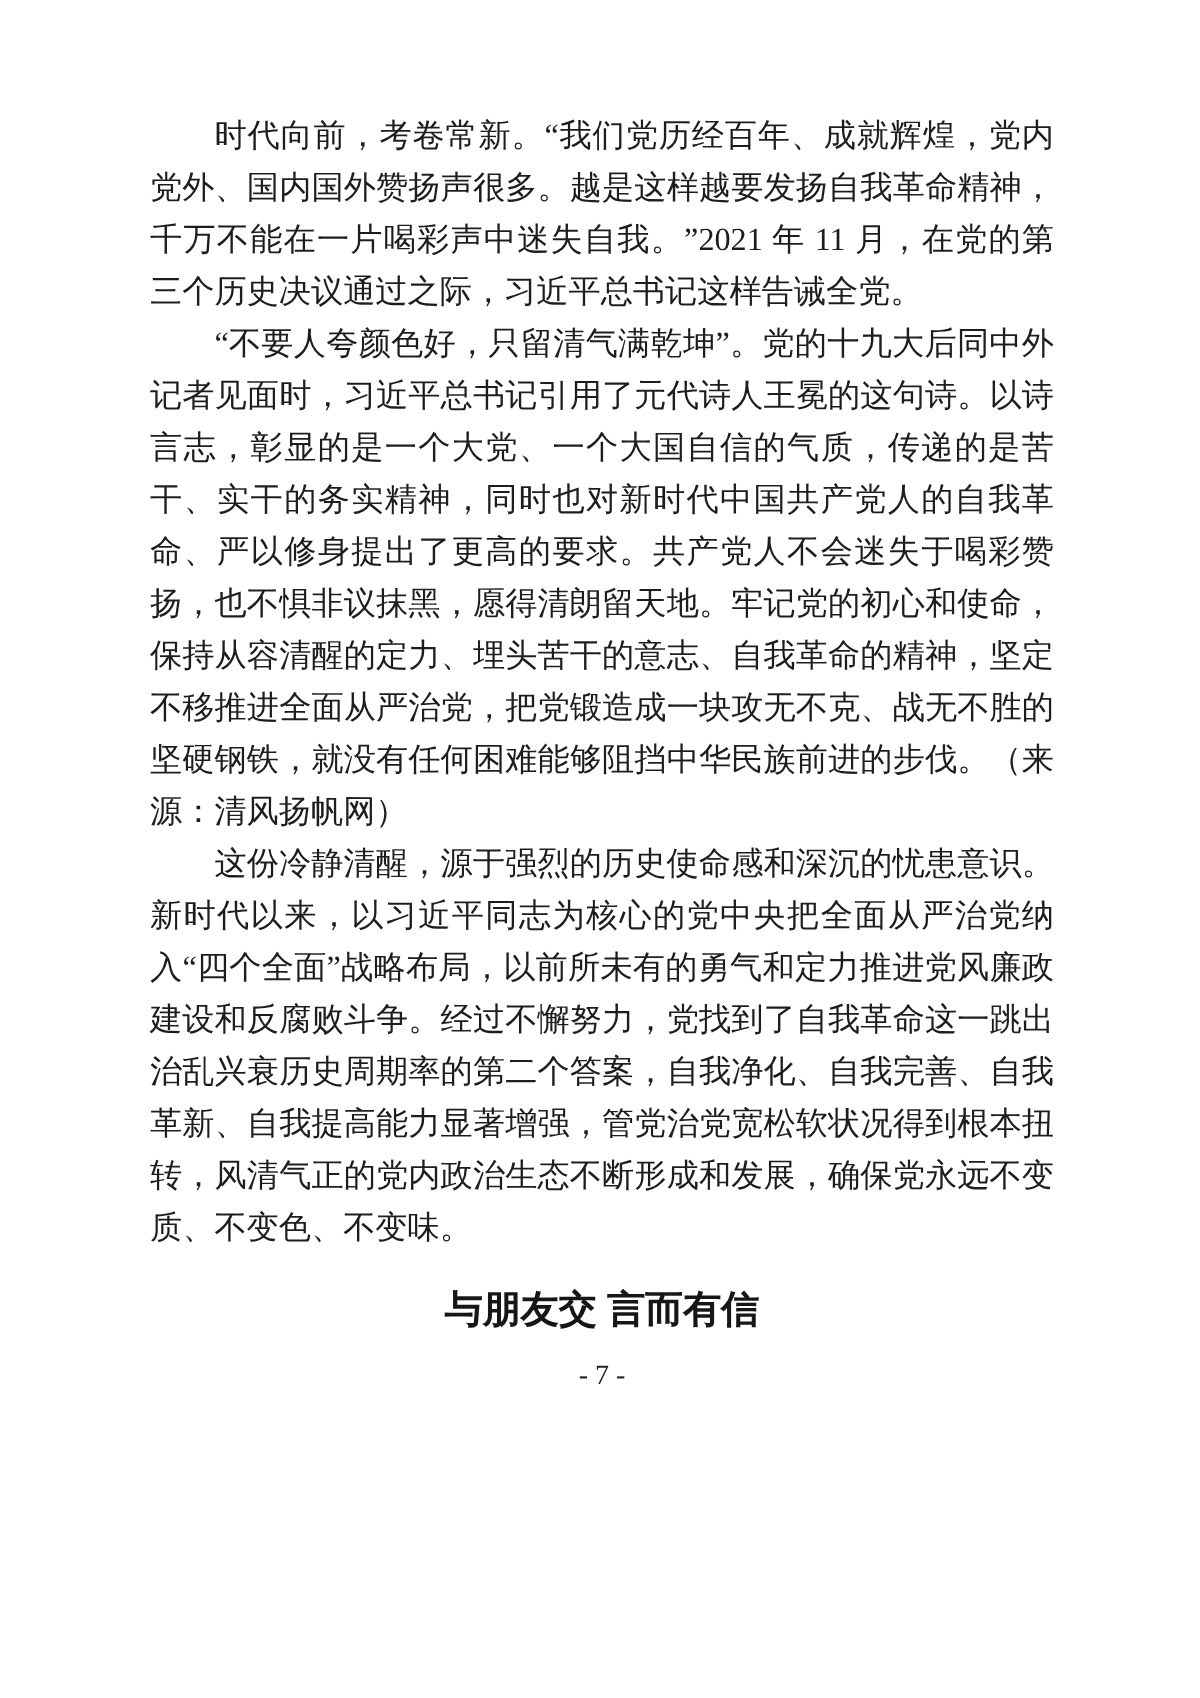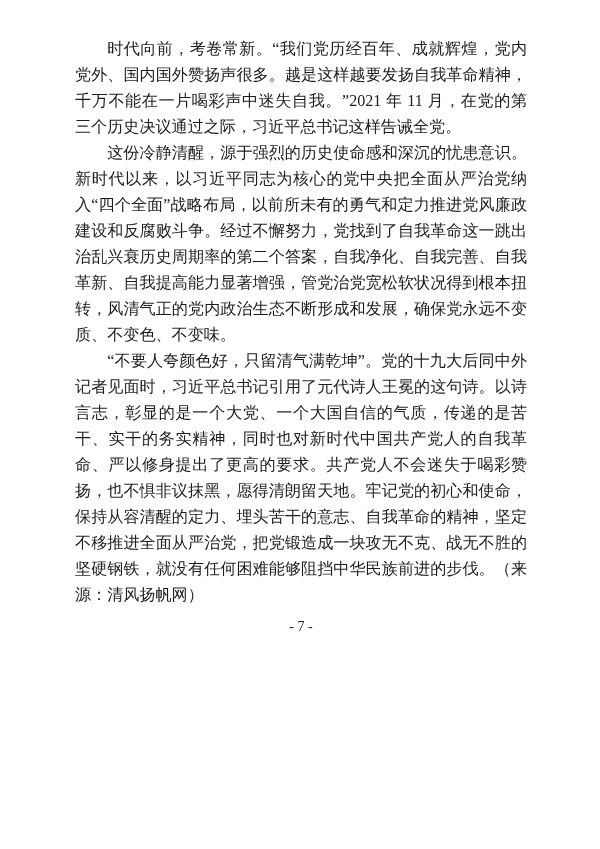--- a/index.html
+++ b/index.html
@@ -8,21 +8,21 @@
     background: #ffffff;
   }
   .doc-page {
     position: relative;
     width: 600px;
     height: 849px;
     box-sizing: border-box;
     background: #ffffff;
     color: #1d1d1d;
     font-family: "Liberation Serif", "DejaVu Serif", serif;
-    padding: 36px 73px 0 75px;
+    padding: 56px 73px 0 75px;
     overflow: hidden;
   }
   .body-para {
     margin: 0;
     font-size: 16.1px;
     line-height: 26px;
     text-align: justify;
     text-indent: 2em;
     word-break: break-all;
   }
@@ -53,22 +53,23 @@
     font-family: "Liberation Serif", "DejaVu Serif", serif;
   }
 </style>
 </head>
 <body>
 
 <div class="doc-page">
 
   <p class="body-para">时代向前，考卷常新。“我们党历经百年、成就辉煌，党内党外、国内国外赞扬声很多。越是这样越要发扬自我革命精神，千万不能在一片喝彩声中迷失自我。”2021 年 11 月，在党的第三个历史决议通过之际，习近平总书记这样告诫全党。</p>
 
+  <p class="body-para">“不要人夸颜色好，只留清气满乾坤”。党的十九大后同中外记者见面时，习近平总书记引用了元代诗人王冕的这句诗。以诗言志，彰显的是一个大党、一个大国自信的气质，传递的是苦干、实干的务实精神，同时也对新时代中国共产党人的自我革命、严以修身提出了更高的要求。共产党人不会迷失于喝彩赞扬，也不惧非议抹黑，愿得清朗留天地。牢记党的初心和使命，保持从容清醒的定力、埋头苦干的意志、自我革命的精神，坚定不移推进全面从严治党，把党锻造成一块攻无不克、战无不胜的坚硬钢铁，就没有任何困难能够阻挡中华民族前进的步伐。（来源：清风扬帆网）</p>
+
   <p class="body-para">这份冷静清醒，源于强烈的历史使命感和深沉的忧患意识。新时代以来，以习近平同志为核心的党中央把全面从严治党纳入“四个全面”战略布局，以前所未有的勇气和定力推进党风廉政建设和反腐败斗争。经过不懈努力，党找到了自我革命这一跳出治乱兴衰历史周期率的第二个答案，自我净化、自我完善、自我革新、自我提高能力显著增强，管党治党宽松软状况得到根本扭转，风清气正的党内政治生态不断形成和发展，确保党永远不变质、不变色、不变味。</p>
 
-  <p class="body-para">“不要人夸颜色好，只留清气满乾坤”。党的十九大后同中外记者见面时，习近平总书记引用了元代诗人王冕的这句诗。以诗言志，彰显的是一个大党、一个大国自信的气质，传递的是苦干、实干的务实精神，同时也对新时代中国共产党人的自我革命、严以修身提出了更高的要求。共产党人不会迷失于喝彩赞扬，也不惧非议抹黑，愿得清朗留天地。牢记党的初心和使命，保持从容清醒的定力、埋头苦干的意志、自我革命的精神，坚定不移推进全面从严治党，把党锻造成一块攻无不克、战无不胜的坚硬钢铁，就没有任何困难能够阻挡中华民族前进的步伐。（来源：清风扬帆网）</p>
 
-
+  <h1 class="article-title">与朋友交 言而有信</h1>
 
 
   <div class="page-number">- 7 -</div>
 
 </div>
 
 </body></html>

